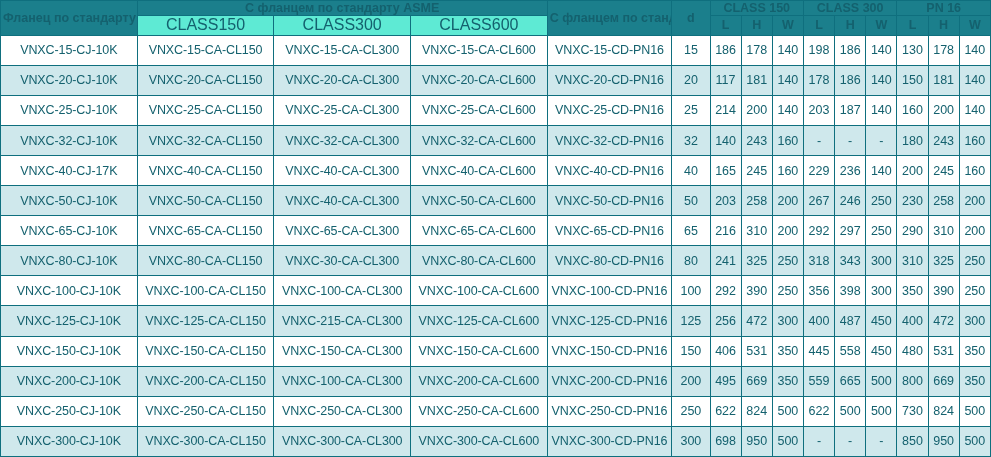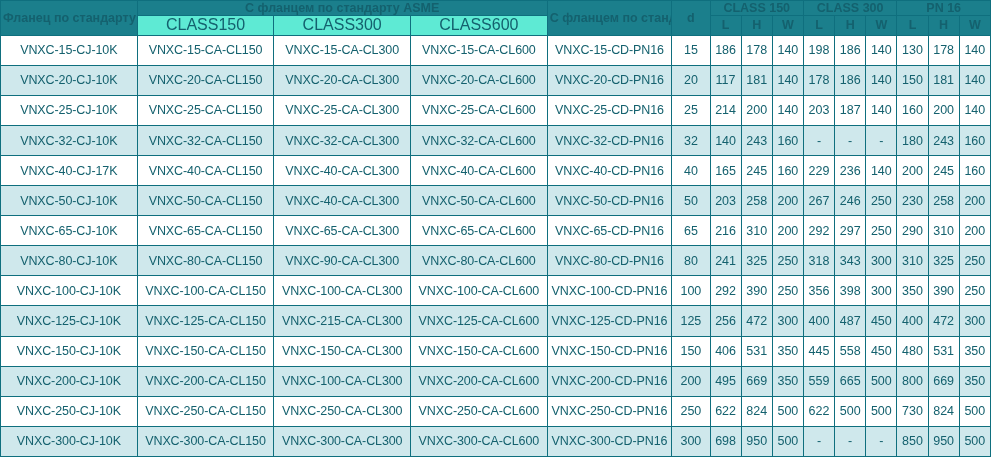--- a/index.html
+++ b/index.html
@@ -240,21 +240,21 @@
           <td class="num">292</td>
           <td class="num">297</td>
           <td class="num">250</td>
           <td class="num">290</td>
           <td class="num">310</td>
           <td class="num">200</td>
         </tr>
         <tr class="row-h odd">
           <td class="code">VNXC-80-CJ-10K</td>
           <td class="code">VNXC-80-CA-CL150</td>
-          <td class="code">VNXC-90-CA-CL300</td>
+          <td class="code">VNXC-30-CA-CL300</td>
           <td class="code">VNXC-80-CA-CL600</td>
           <td class="code">VNXC-80-CD-PN16</td>
           <td class="num">80</td>
           <td class="num">241</td>
           <td class="num">325</td>
           <td class="num">250</td>
           <td class="num">318</td>
           <td class="num">343</td>
           <td class="num">300</td>
           <td class="num">310</td>

